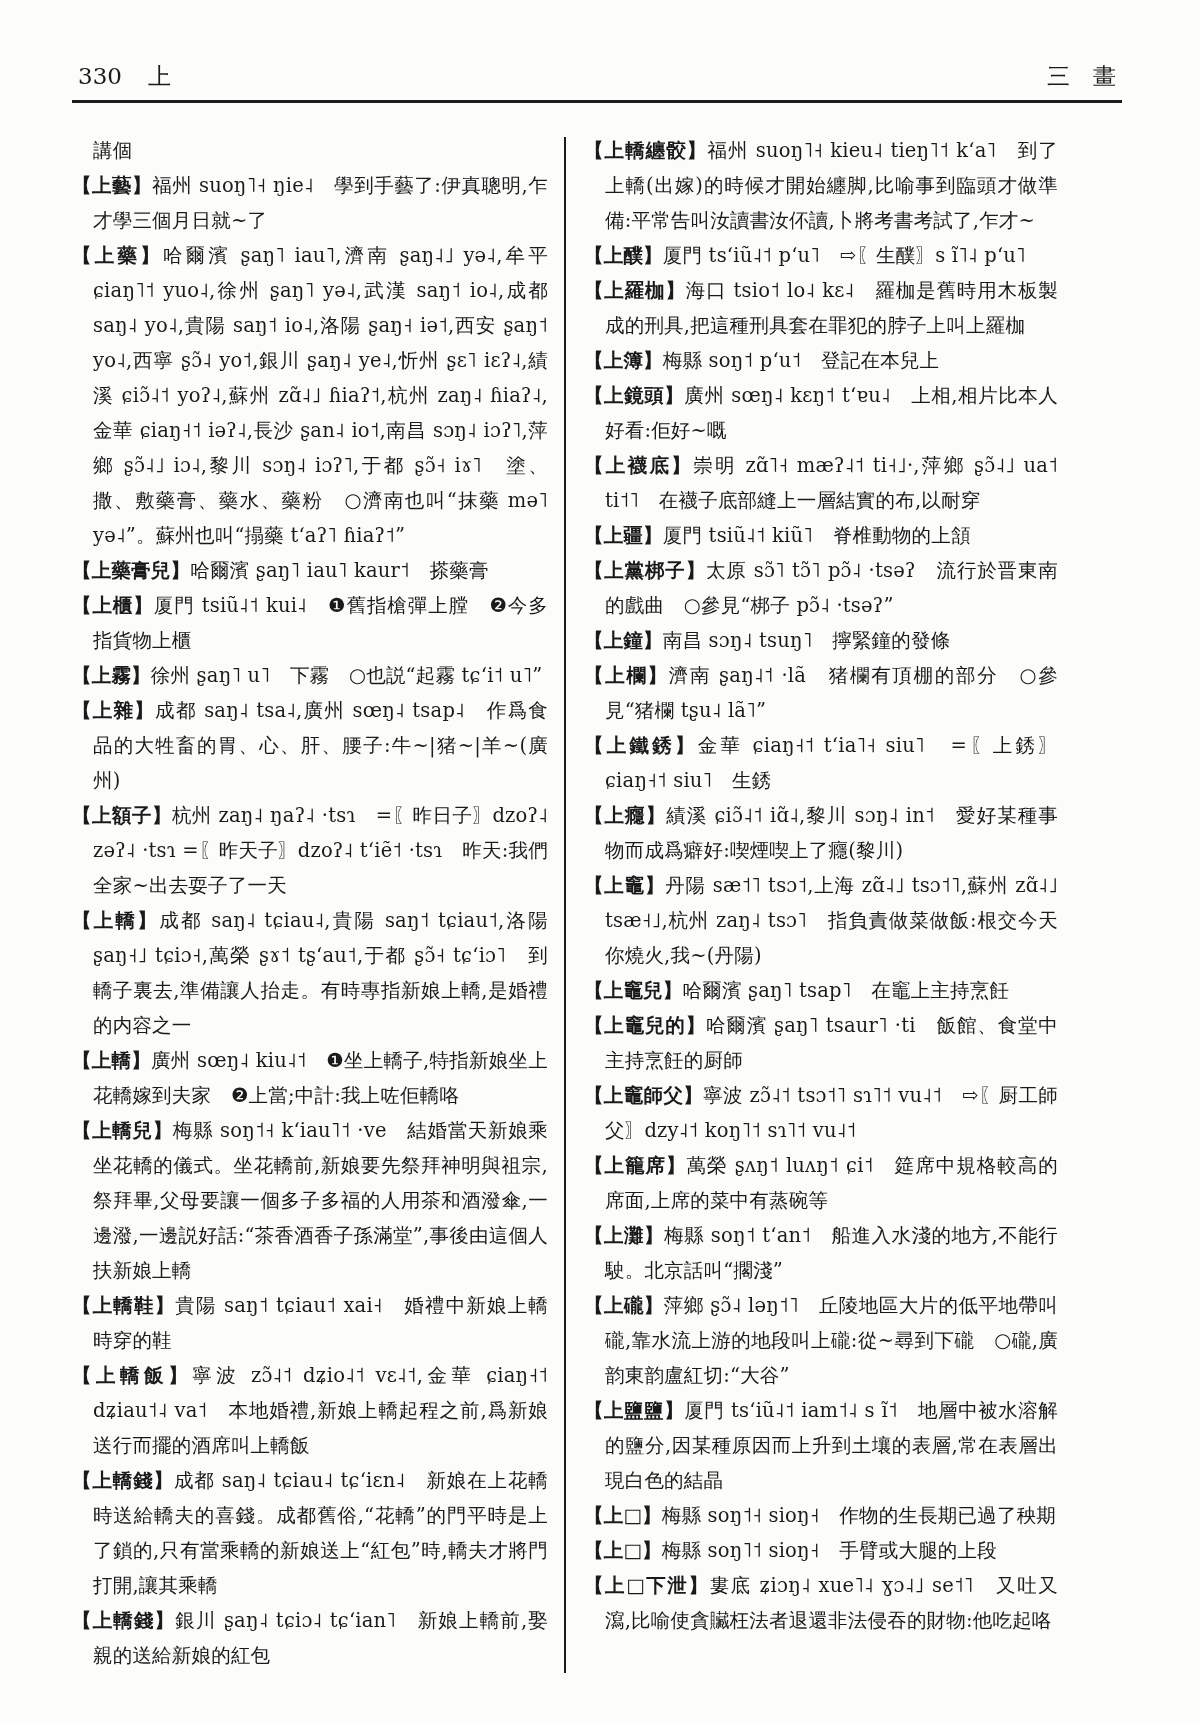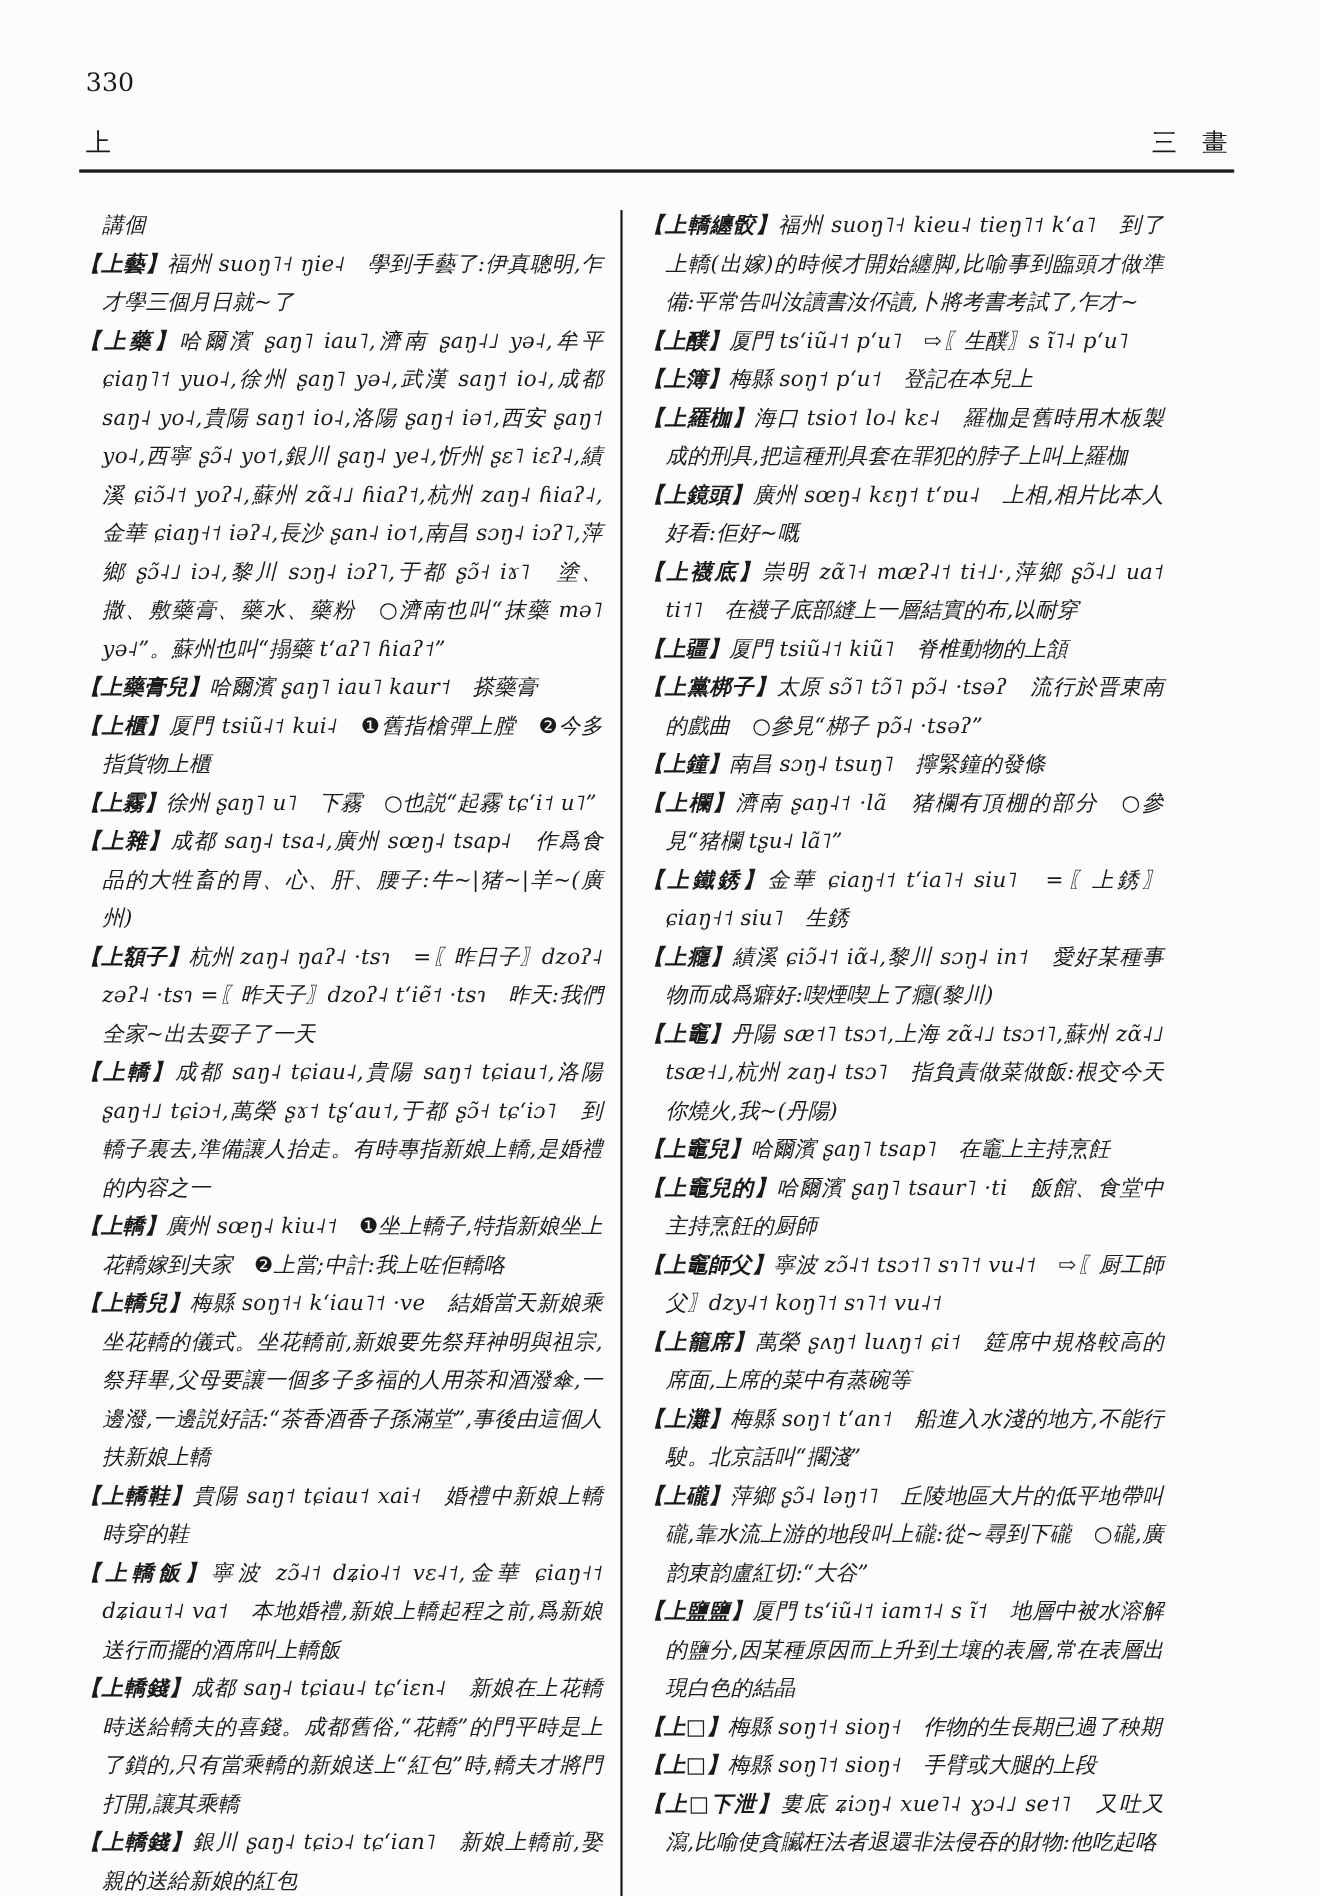--- a/index.html
+++ b/index.html
@@ -12,21 +12,21 @@
     font-family:"DejaVu Serif","DejaVu Sans",serif;
     box-sizing:border-box;
     padding:62px 78px 40px 72px;
     overflow:hidden;
   }
   .runhead{
     display:flex;justify-content:space-between;align-items:flex-end;
     font-size:23px;line-height:28px;
     padding:0 6px 10px 6px;
   }
-  .runhead .left{display:flex;gap:26px;flex-direction:column;}
+  .runhead .left{display:flex;gap:26px;}
   .rule{height:3px;background:#1c1c1c;}
   .cols{
     display:flex;
     margin-top:30px;
   }
   .col{
     width:492px;
     box-sizing:border-box;
   }
   .col.left{padding-right:16px;}
@@ -36,21 +36,20 @@
     margin-top:4px;
   }
   p.entry{
     margin:0;
     font-size:19.5px;
     line-height:35px;
     text-align:justify;
     padding-left:21px;
     text-indent:-21px;
     letter-spacing:0.2px;
-    font-style:italic;
   }
   p.entry .head{font-weight:bold;}
   p.entry.cont{text-indent:0;}
 </style>
 </head>
 <body>
 
 <div class="page">
 
   <div class="runhead">
@@ -101,23 +100,23 @@
       </div>
 
     <div class="vdivider"></div>
 
     <div class="col right">
 
         <p class="entry"><span class="head">【上轎纏骹】</span><span class="body">福州 suoŋ˥˧ kieu˨ tieŋ˥˦ kʻa˥　到了上轎(出嫁)的時候才開始纏脚,比喻事到臨頭才做準備:平常告叫汝讀書汝伓讀,卜將考書考試了,乍才~</span></p>
 
         <p class="entry"><span class="head">【上醭】</span><span class="body">厦門 tsʻiũ˨˦ pʻu˥　⇨〖生醭〗s ĩ˥˨ pʻu˥</span></p>
 
+        <p class="entry"><span class="head">【上羅枷】</span><span class="body">海口 tsio˦ lo˨ kɛ˨　羅枷是舊時用木板製成的刑具,把這種刑具套在罪犯的脖子上叫上羅枷</span></p>
+
         <p class="entry"><span class="head">【上簿】</span><span class="body">梅縣 soŋ˦ pʻu˦　登記在本兒上</span></p>
-
-        <p class="entry"><span class="head">【上羅枷】</span><span class="body">海口 tsio˦ lo˨ kɛ˨　羅枷是舊時用木板製成的刑具,把這種刑具套在罪犯的脖子上叫上羅枷</span></p>
 
         <p class="entry"><span class="head">【上鏡頭】</span><span class="body">廣州 sœŋ˨ kɛŋ˦ tʻɐu˨　上相,相片比本人好看:佢好~嘅</span></p>
 
 
         <p class="entry"><span class="head">【上襪底】</span><span class="body">崇明 zɑ̃˥˧ mæʔ˨˦ ti˧˩·,萍鄉 ʂɔ̃˨˩ ua˦ ti˦˥　在襪子底部縫上一層結實的布,以耐穿</span></p>
 
         <p class="entry"><span class="head">【上疆】</span><span class="body">厦門 tsiũ˨˦ kiũ˥　脊椎動物的上頷</span></p>
 
         <p class="entry"><span class="head">【上黨梆子】</span><span class="body">太原 sɔ̃˥ tɔ̃˥ pɔ̃˨ ·tsəʔ　流行於晋東南的戲曲　○參見“梆子 pɔ̃˨ ·tsəʔ”</span></p>
 

